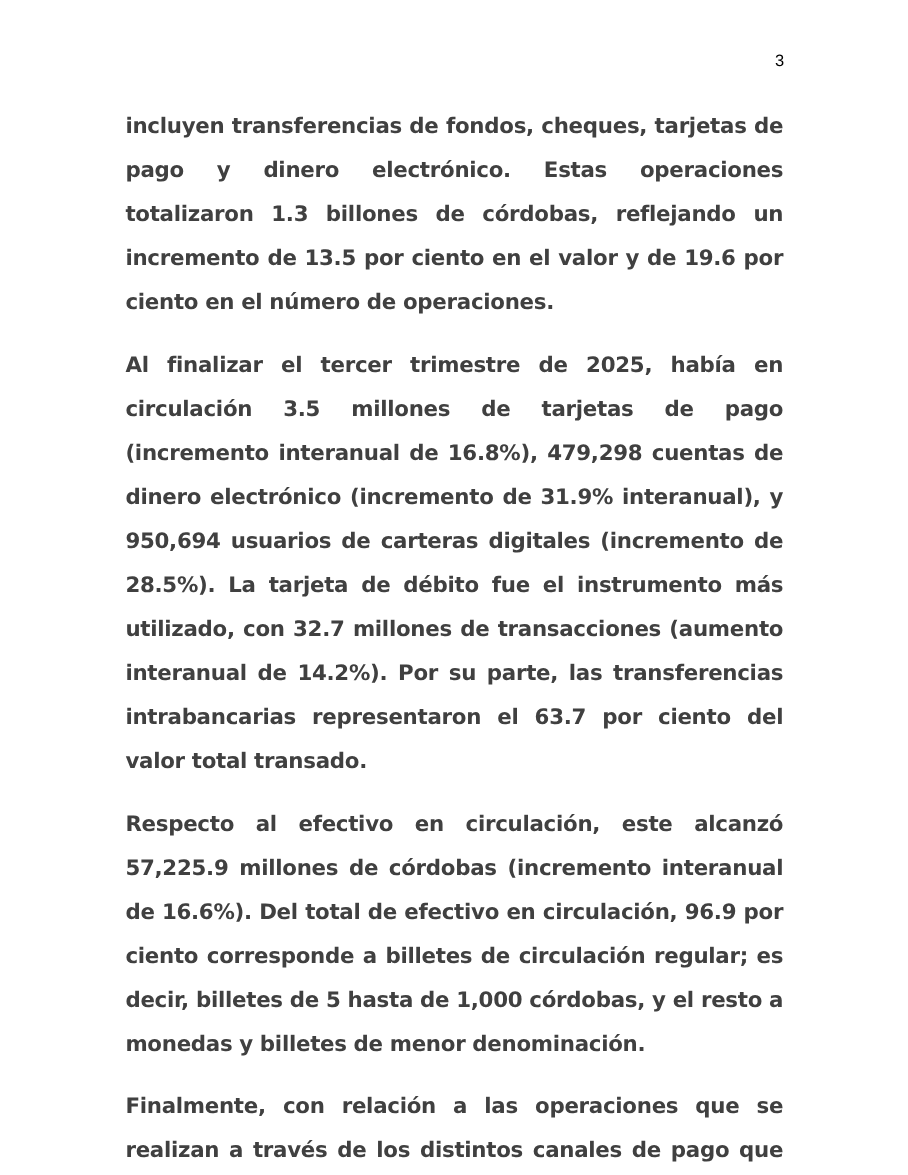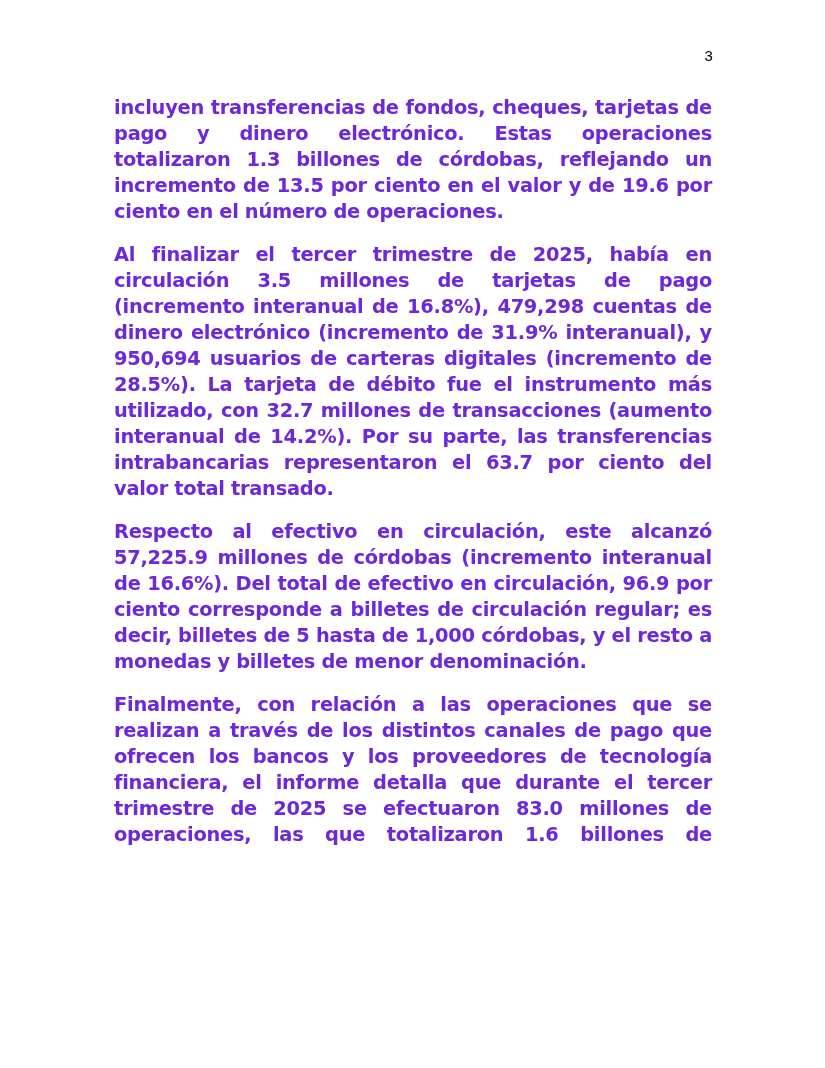--- a/index.html
+++ b/index.html
@@ -40,22 +40,22 @@
     top: 95px;
     left: 114px;
     width: 598px;
   }
 
   .para {
     margin: 0 0 17px 0;
     font-family: "DejaVu Sans", "Liberation Sans", sans-serif;
     font-size: 19.4px;
     font-weight: 700;
-    line-height: 26px;
-    color: #6d28d9;
+    line-height: 40px;
+    color: #404040;
     text-align: justify;
     text-justify: inter-word;
     letter-spacing: -0.25px;
     word-spacing: -0.2px;
     -webkit-font-smoothing: none;
   }
 
   
   .para.justify-last::after {
     content: "";

